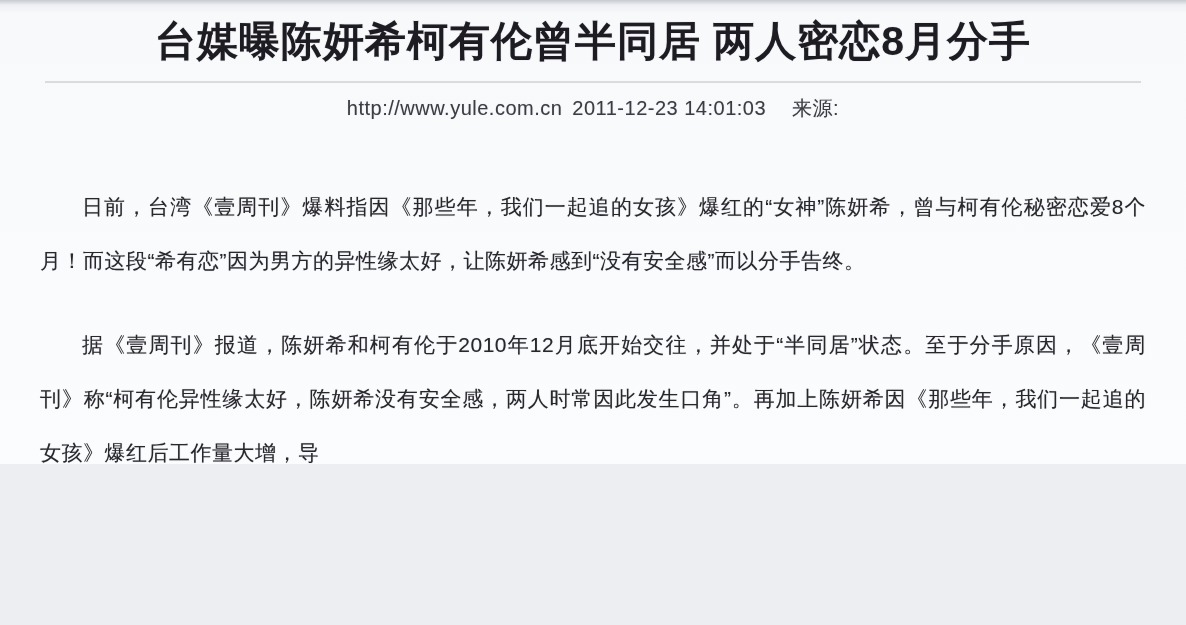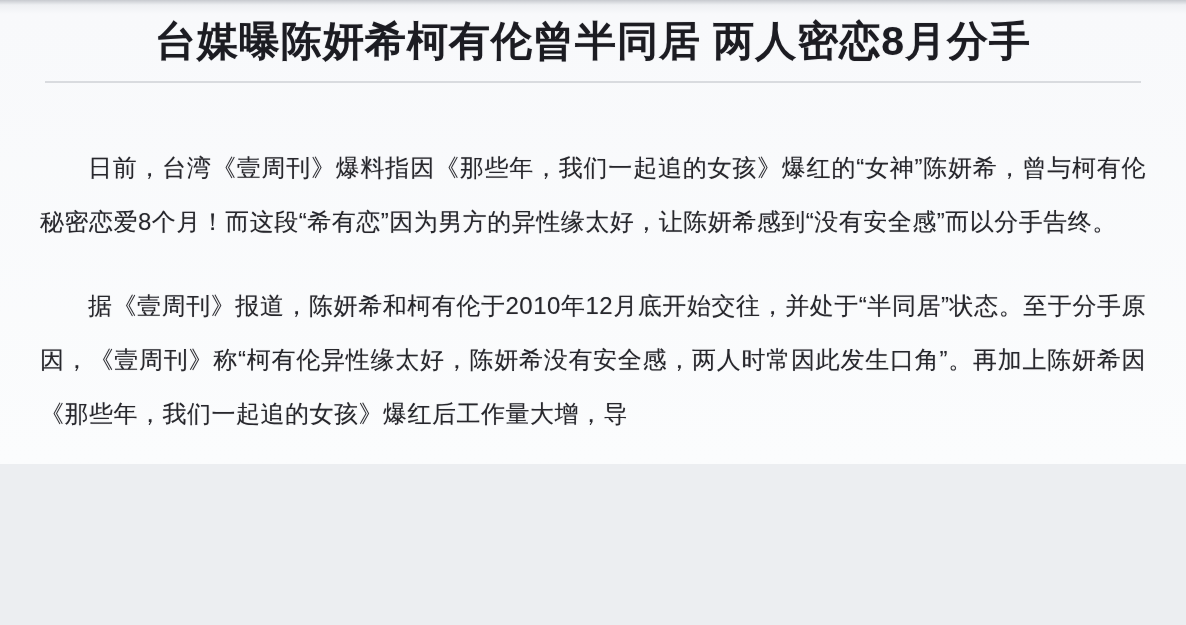--- a/index.html
+++ b/index.html
@@ -56,40 +56,43 @@
     margin-top: 74px;
     text-align: center;
     font-size: 27px;
     letter-spacing: 0.5px;
     color: #2a2a30;
     text-shadow: 0 0 1px rgba(30,30,40,0.3);
   }
   .paragraph {
     margin: 0;
     margin-top: 58px;
-    font-size: 24px;
+    font-size: 21px;
     line-height: 54px;
     letter-spacing: 0.5px;
     text-align: justify;
     text-indent: 2em;
     color: #27272c;
     text-shadow: 0 0 1px rgba(30,30,40,0.3);
   }
   .paragraph + .paragraph {
     margin-top: 30px;
   }
 </style>
 </head>
 <body>
 
 <div class="page">
 
   <div class="header">
     <h1 class="title">台媒曝陈妍希柯有伦曾半同居 两人密恋8月分手</h1>
     <hr class="divider">
+    <div class="meta">
+      <span>http://www.yule.com.cn</span><span class="gap-small"></span><span>2011-12-23 14:01:03</span><span class="gap-large"></span><span>来源:</span>
+    </div>
   </div>
 
   <div class="article-body">
     <p class="paragraph">日前，台湾《壹周刊》爆料指因《那些年，我们一起追的女孩》爆红的“女神”陈妍希，曾与柯有伦秘密恋爱8个月！而这段“希有恋”因为男方的异性缘太好，让陈妍希感到“没有安全感”而以分手告终。</p>
     <p class="paragraph">据《壹周刊》报道，陈妍希和柯有伦于2010年12月底开始交往，并处于“半同居”状态。至于分手原因，《壹周刊》称“柯有伦异性缘太好，陈妍希没有安全感，两人时常因此发生口角”。再加上陈妍希因《那些年，我们一起追的女孩》爆红后工作量大增，导</p>
   </div>
 
 </div>
 
 </body></html>

